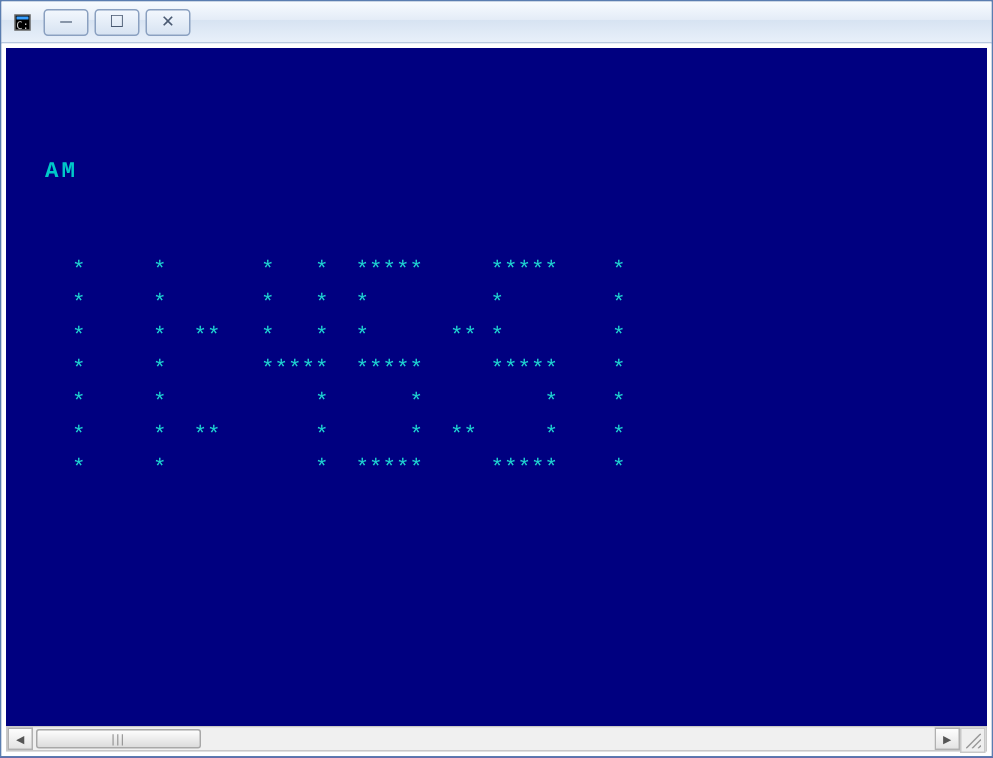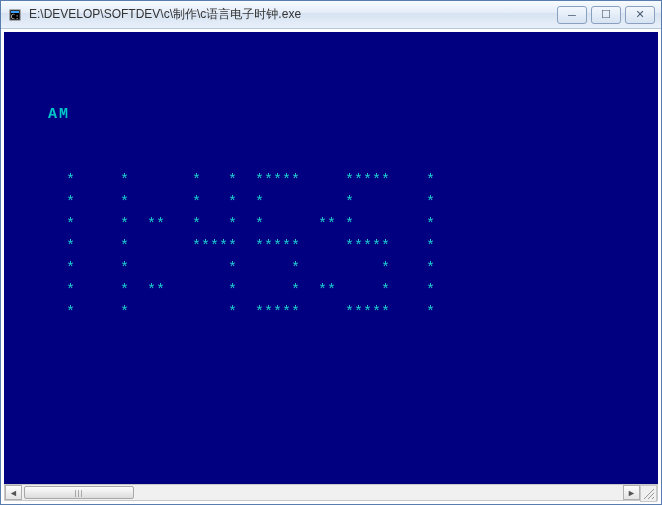--- a/index.html
+++ b/index.html
@@ -76,21 +76,21 @@
       position: relative;
       overflow: hidden;
     }
     .console {
       font-family: "Courier New", monospace;
       font-size: 15px;
       line-height: 22px;
       color: #00d0d0;
       white-space: pre;
       letter-spacing: 0;
-      padding: 6px 26px;
+      padding: 6px 8px;
     }
     .ampm {
       color: #00c8c8;
       font-weight: bold;
       letter-spacing: 2px;
     }
     .digit-row {
       color: #1ed0d0;
     }
     .scrollbar-h {
@@ -153,21 +153,20 @@
 <div class="window">
 
   <div class="titlebar">
     <span class="ticon">
       <svg width="14" height="14" viewBox="0 0 14 14">
         <rect x="2" y="2" width="10" height="10" fill="#000" stroke="#666" stroke-width="1"></rect>
         <rect x="3" y="3" width="8" height="2" fill="#39a0ff"></rect>
         <text x="7" y="11" font-size="7" text-anchor="middle" fill="#ccc" font-family="monospace">C:</text>
       </svg>
     </span>
-    <span class="title-text">E:\DEVELOP\SOFTDEV\c\制作\c语言电子时钟.exe</span>
     <div class="win-buttons">
       <div class="win-btn">
         <span>─</span>
       </div>
       <div class="win-btn">
         <span>☐</span>
       </div>
       <div class="win-btn">
         <span>✕</span>
       </div>

